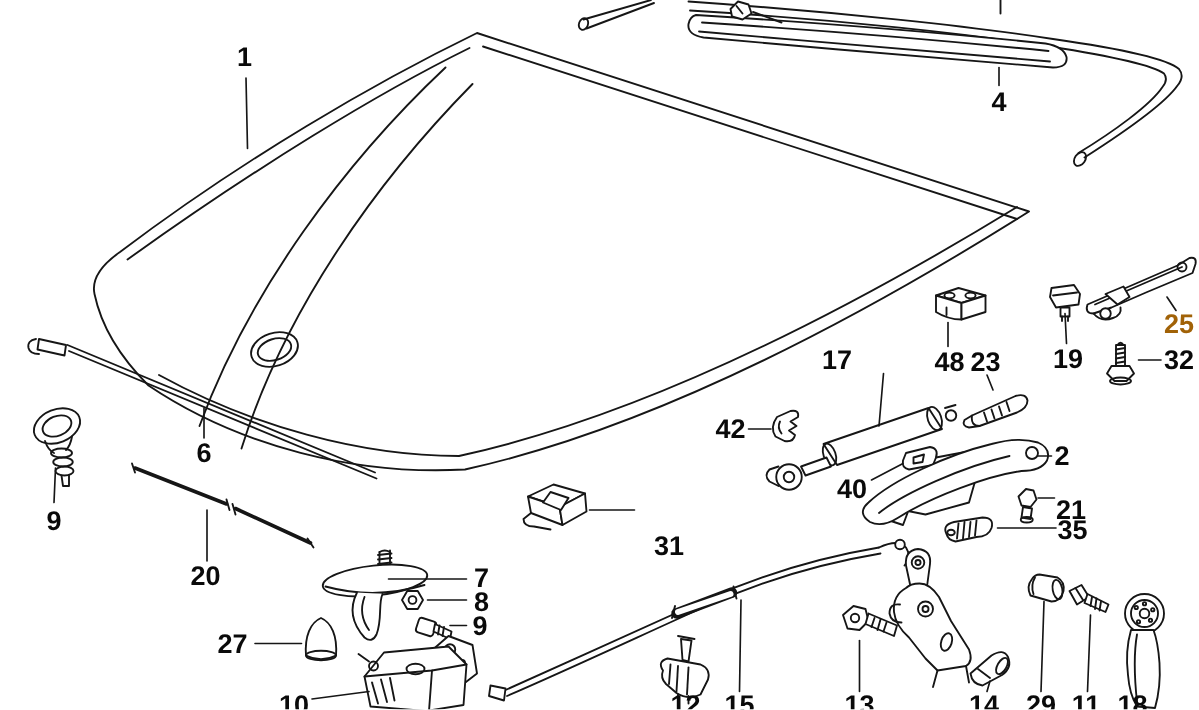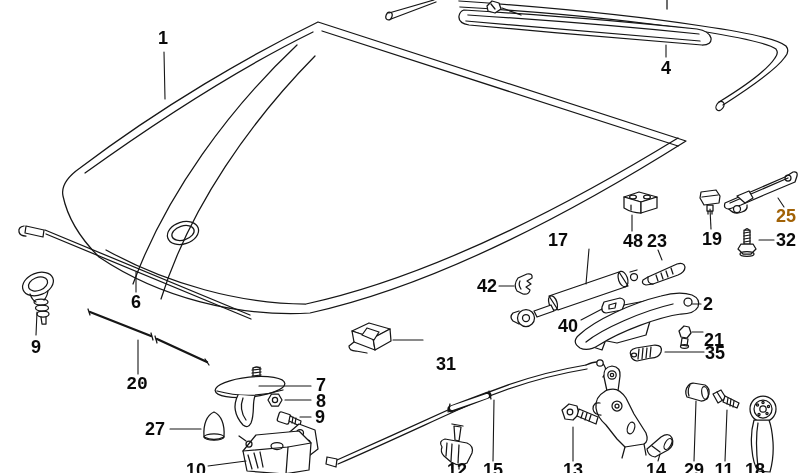--- a/index.html
+++ b/index.html
@@ -359,21 +359,21 @@
       </g>
 
     </g>
   </svg>
 
   <div class="callout-layer">
       <div class="callout" style="left: 163px; top: 38px; color: rgb(10, 10, 10);">1</div>
       <div class="callout" style="left: 666px; top: 68px; color: rgb(10, 10, 10);">4</div>
       <div class="callout" style="left: 136px; top: 302px; color: rgb(10, 10, 10);">6</div>
       <div class="callout" style="left: 36px; top: 347px; color: rgb(10, 10, 10);">9</div>
-      <div class="callout" style="left: 137px; top: 384px; color: rgb(10, 10, 10); font-family: Liberation Mono, monospace;">20</div>
+      <div class="callout" style="left: 137px; top: 384px; color: rgb(10, 10, 10);">20</div>
       <div class="callout" style="left: 155px; top: 429px; color: rgb(10, 10, 10);">27</div>
       <div class="callout" style="left: 321px; top: 385px; color: rgb(10, 10, 10);">7</div>
       <div class="callout" style="left: 321px; top: 401px; color: rgb(10, 10, 10);">8</div>
       <div class="callout" style="left: 320px; top: 417px; color: rgb(10, 10, 10);">9</div>
       <div class="callout clipped" style="left: 196px; top: 470px; color: rgb(10, 10, 10);">10</div>
       <div class="callout" style="left: 446px; top: 340px; color: rgb(10, 10, 10); margin-top: 24px;">31</div>
       <div class="callout" style="left: 487px; top: 286px; color: rgb(10, 10, 10);">42</div>
       <div class="callout" style="left: 558px; top: 240px; color: rgb(10, 10, 10);">17</div>
       <div class="callout" style="left: 633px; top: 241px; color: rgb(10, 10, 10);">48</div>
       <div class="callout" style="left: 657px; top: 241px; color: rgb(10, 10, 10);">23</div>

